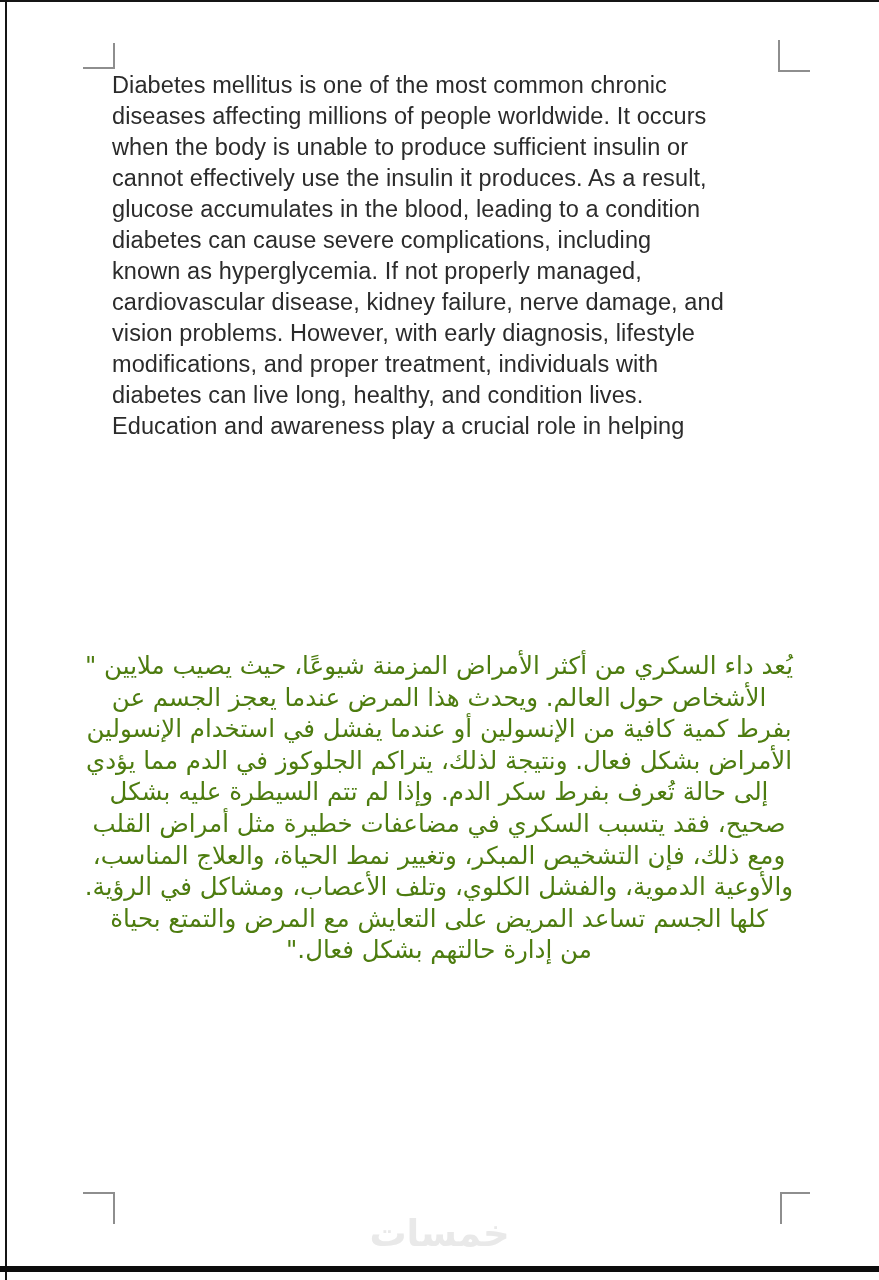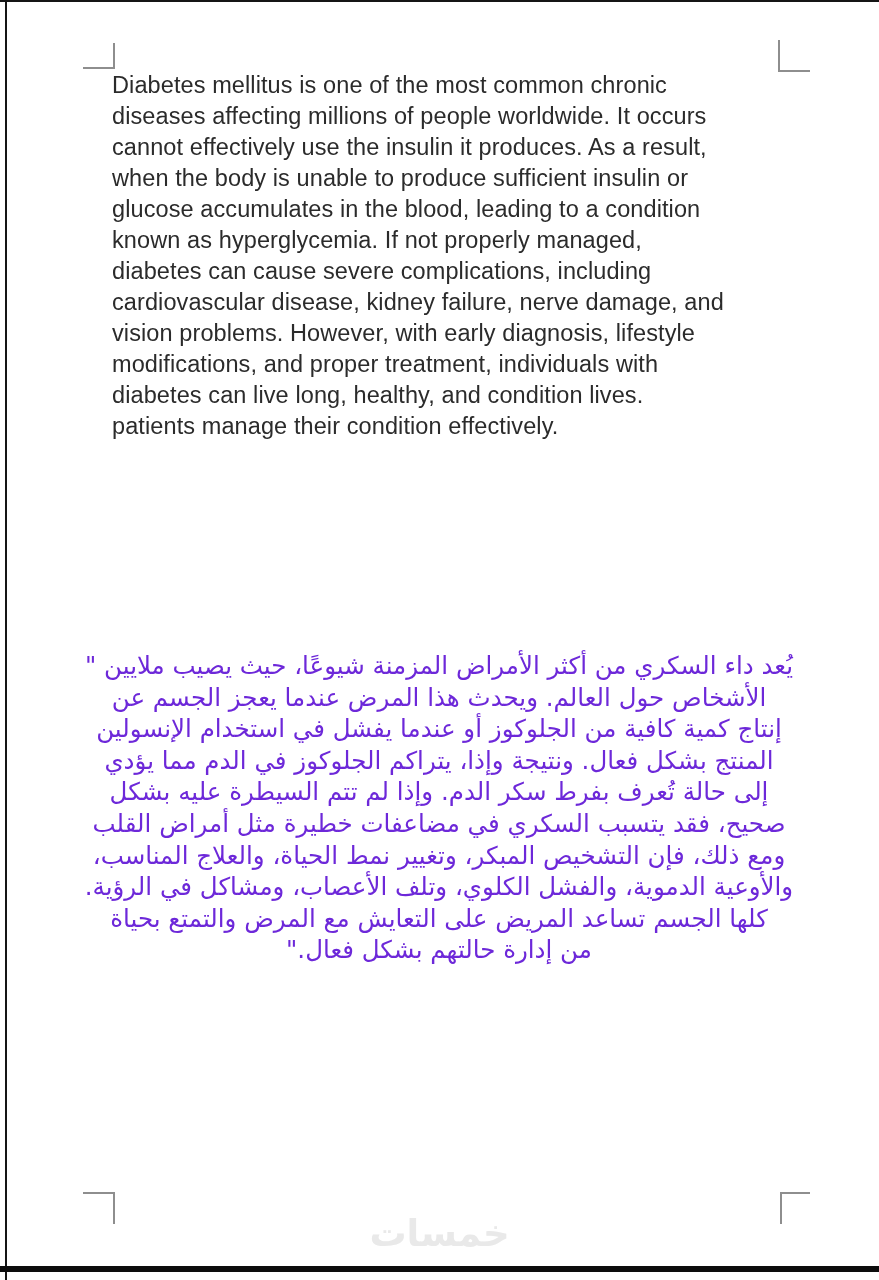--- a/index.html
+++ b/index.html
@@ -40,21 +40,21 @@
   }
   .english-block .line { white-space: nowrap; }
 
   .arabic-block {
     position: absolute;
     left: 55px;
     top: 650px;
     width: 768px;
     direction: rtl;
     text-align: center;
-    color: #6d28d9;
+    color: #4d7c0f;
     font-size: 24.5px;
     line-height: 31.6px;
     font-family: "DejaVu Sans", sans-serif;
   }
   .arabic-block .line { white-space: nowrap; }
 
   .watermark {
     position: absolute;
     left: 0;
     top: 1212px;
@@ -78,37 +78,37 @@
   <div class="frame-bottom"></div>
 
   <div class="mark mark-tl"></div>
   <div class="mark mark-tr"></div>
   <div class="mark mark-bl"></div>
   <div class="mark mark-br"></div>
 
   <div class="english-block">
     <div class="line">Diabetes mellitus is one of the most common chronic</div>
     <div class="line">diseases affecting millions of people worldwide. It occurs</div>
+    <div class="line">when the body is unable to produce sufficient insulin or</div>
     <div class="line">cannot effectively use the insulin it produces. As a result,</div>
-    <div class="line">when the body is unable to produce sufficient insulin or</div>
     <div class="line">glucose accumulates in the blood, leading to a condition</div>
+    <div class="line">diabetes can cause severe complications, including</div>
     <div class="line">known as hyperglycemia. If not properly managed,</div>
-    <div class="line">diabetes can cause severe complications, including</div>
     <div class="line">cardiovascular disease, kidney failure, nerve damage, and</div>
     <div class="line">vision problems. However, with early diagnosis, lifestyle</div>
     <div class="line">modifications, and proper treatment, individuals with</div>
     <div class="line">diabetes can live long, healthy, and condition lives.</div>
-    <div class="line">patients manage their condition effectively.</div>
+    <div class="line">Education and awareness play a crucial role in helping</div>
   </div>
 
   <div class="arabic-block" dir="rtl">
     <div class="line">يُعد داء السكري من أكثر الأمراض المزمنة شيوعًا، حيث يصيب ملايين "</div>
     <div class="line">الأشخاص حول العالم. ويحدث هذا المرض عندما يعجز الجسم عن</div>
-    <div class="line">إنتاج كمية كافية من الجلوكوز أو عندما يفشل في استخدام الإنسولين</div>
-    <div class="line">المنتج بشكل فعال. ونتيجة وإذا، يتراكم الجلوكوز في الدم مما يؤدي</div>
+    <div class="line">بفرط كمية كافية من الإنسولين أو عندما يفشل في استخدام الإنسولين</div>
+    <div class="line">الأمراض بشكل فعال. ونتيجة لذلك، يتراكم الجلوكوز في الدم مما يؤدي</div>
     <div class="line">إلى حالة تُعرف بفرط سكر الدم. وإذا لم تتم السيطرة عليه بشكل</div>
     <div class="line">صحيح، فقد يتسبب السكري في مضاعفات خطيرة مثل أمراض القلب</div>
     <div class="line">ومع ذلك، فإن التشخيص المبكر، وتغيير نمط الحياة، والعلاج المناسب،</div>
     <div class="line">والأوعية الدموية، والفشل الكلوي، وتلف الأعصاب، ومشاكل في الرؤية.</div>
     <div class="line">كلها الجسم تساعد المريض على التعايش مع المرض والتمتع بحياة</div>
     <div class="line">من إدارة حالتهم بشكل فعال."</div>
   </div>
 
   <div class="watermark">خمسات</div>
 

